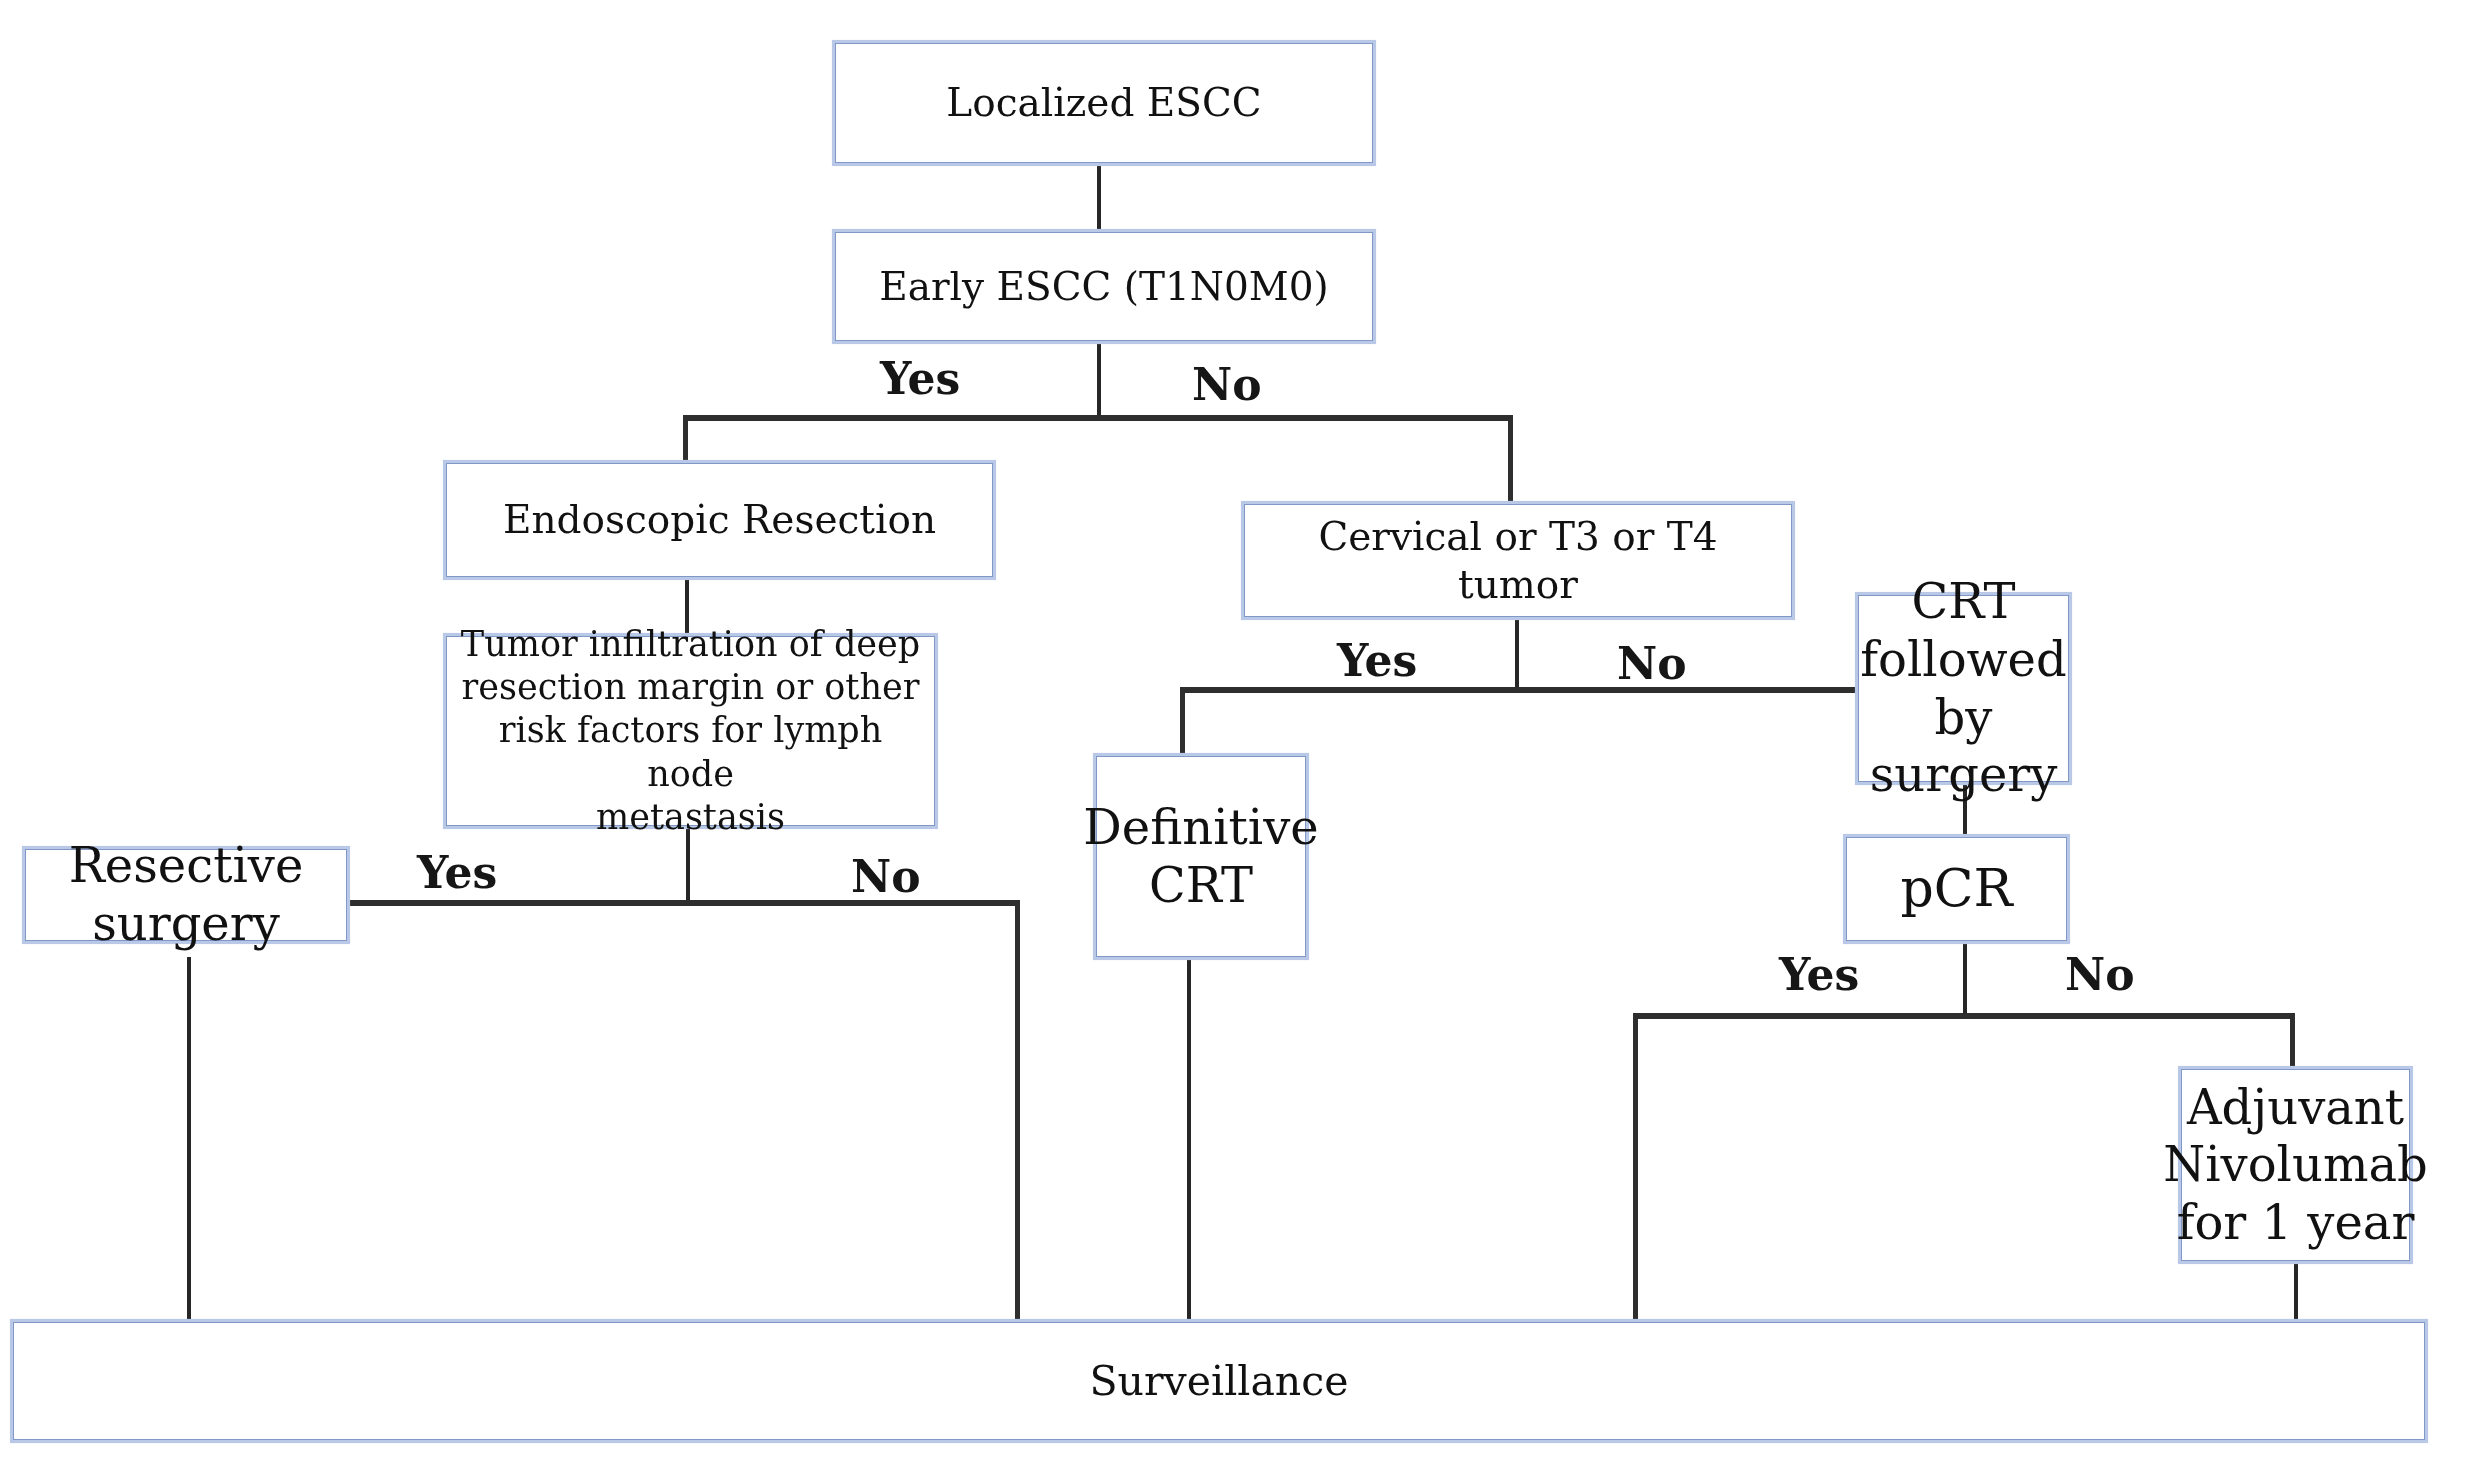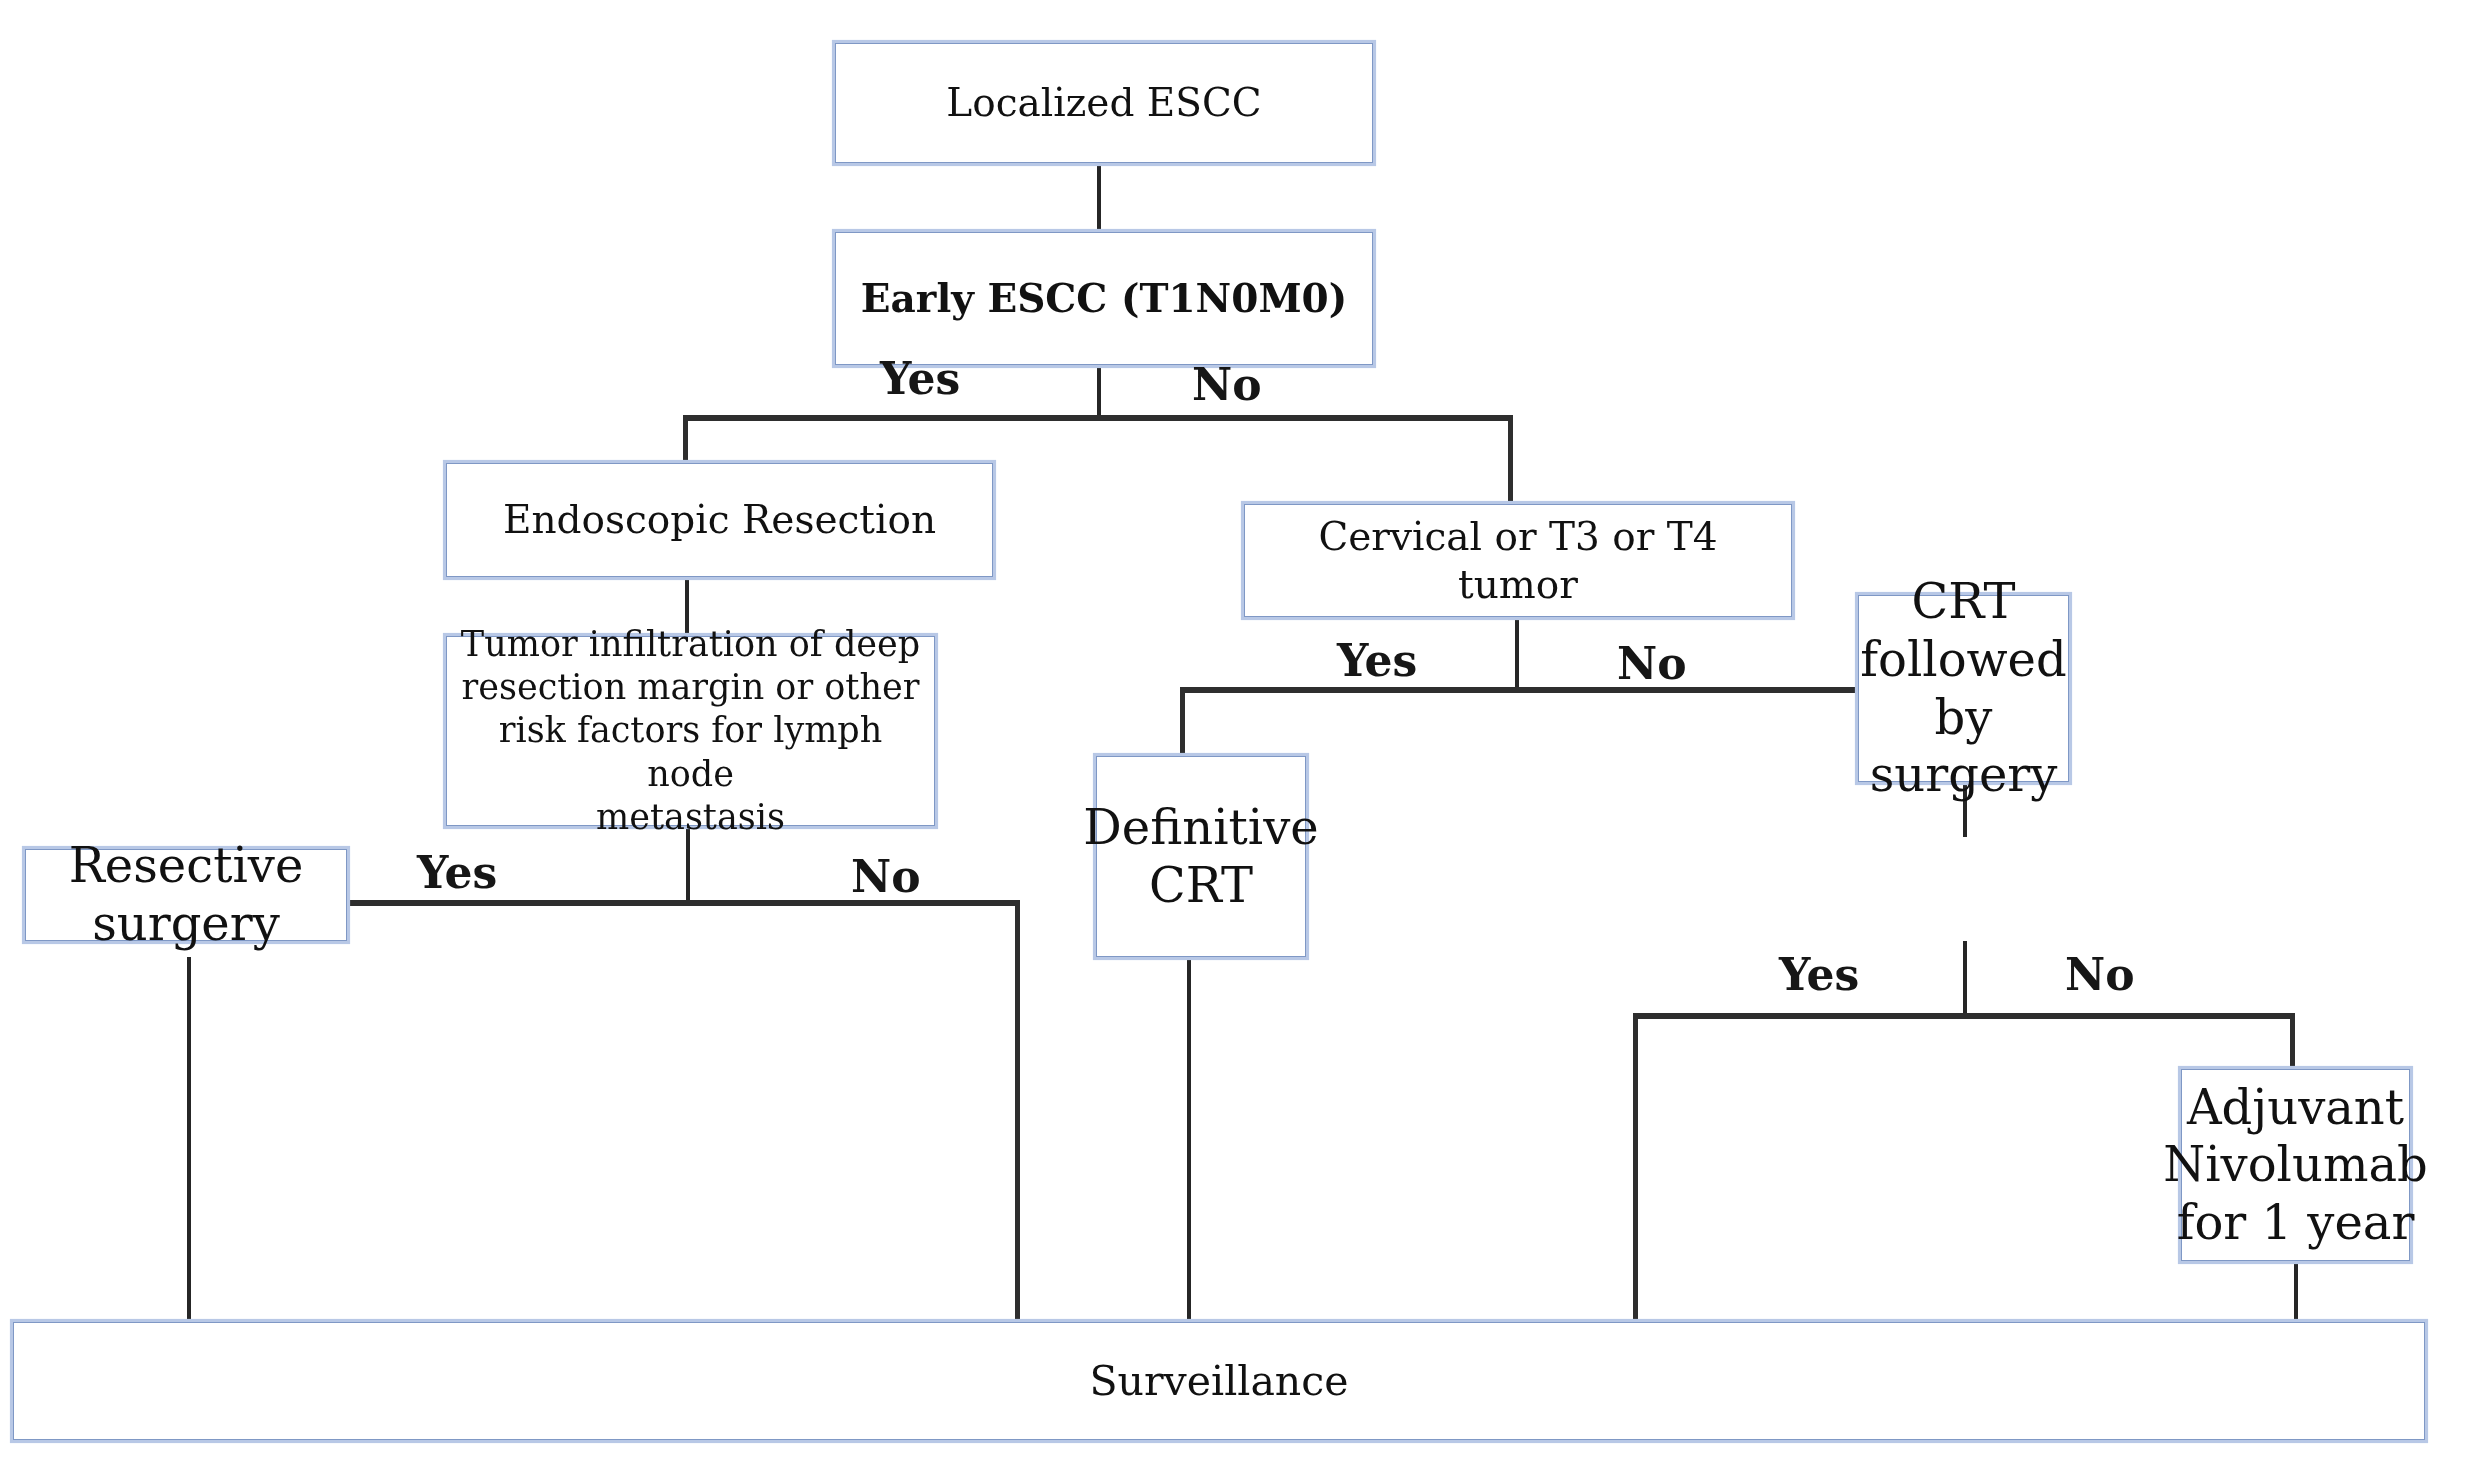--- a/index.html
+++ b/index.html
@@ -58,21 +58,21 @@
     z-index: 1;
   }
 </style>
 </head>
 <body>
 
 <div id="canvas">
 
   <div class="node" style="left:835px; top:34px;  width:538px; height:120px;margin-top:9px;">Localized ESCC</div>
 
-  <div class="node" style="left:835px; top:232px; width:538px; height:133px;font-weight:bold;">Early ESCC (T1N0M0)</div>
+  <div class="node" style="left:835px; top:232px; width:538px; height:109px;">Early ESCC (T1N0M0)</div>
 
   <div class="node" style="left:446px;  top:463px; width:547px; height:114px;">Endoscopic Resection</div>
 
   <div class="node small-text" style="left:446px; top:636px; width:489px; height:190px;">Tumor infiltration of deep
 resection margin or other
 risk factors for lymph node
 metastasis</div>
 
   <div class="node mid-text" style="left:25px; top:849px; width:322px; height:92px;">Resective
 surgery</div>
@@ -80,20 +80,21 @@
   <div class="node" style="left:1244px; top:504px; width:548px; height:113px;text-align:center;">Cervical or T3 or T4 tumor</div>
 
   <div class="node mid-text" style="left:1096px; top:756px; width:210px; height:201px;">Definitive
 CRT</div>
 
   <div class="node mid-text" style="left:1858px; top:595px; width:211px; height:187px;">CRT
 followed
 by
 surgery</div>
 
+  <div class="node big-text" style="left:1846px; top:837px; width:221px; height:104px;">pCR</div>
 
   <div class="node mid-text" style="left:2181px; top:1069px; width:229px; height:192px;">Adjuvant
 Nivolumab
 for 1 year</div>
 
   <div class="node" style="left:13px; top:1322px; width:2412px; height:118px; font-size:41px;">Surveillance</div>
 
   <span class="edge-label" style="left:880px; top:355px;">Yes</span>
   <span class="edge-label" style="left:1192px; top:361px;">No</span>
 

